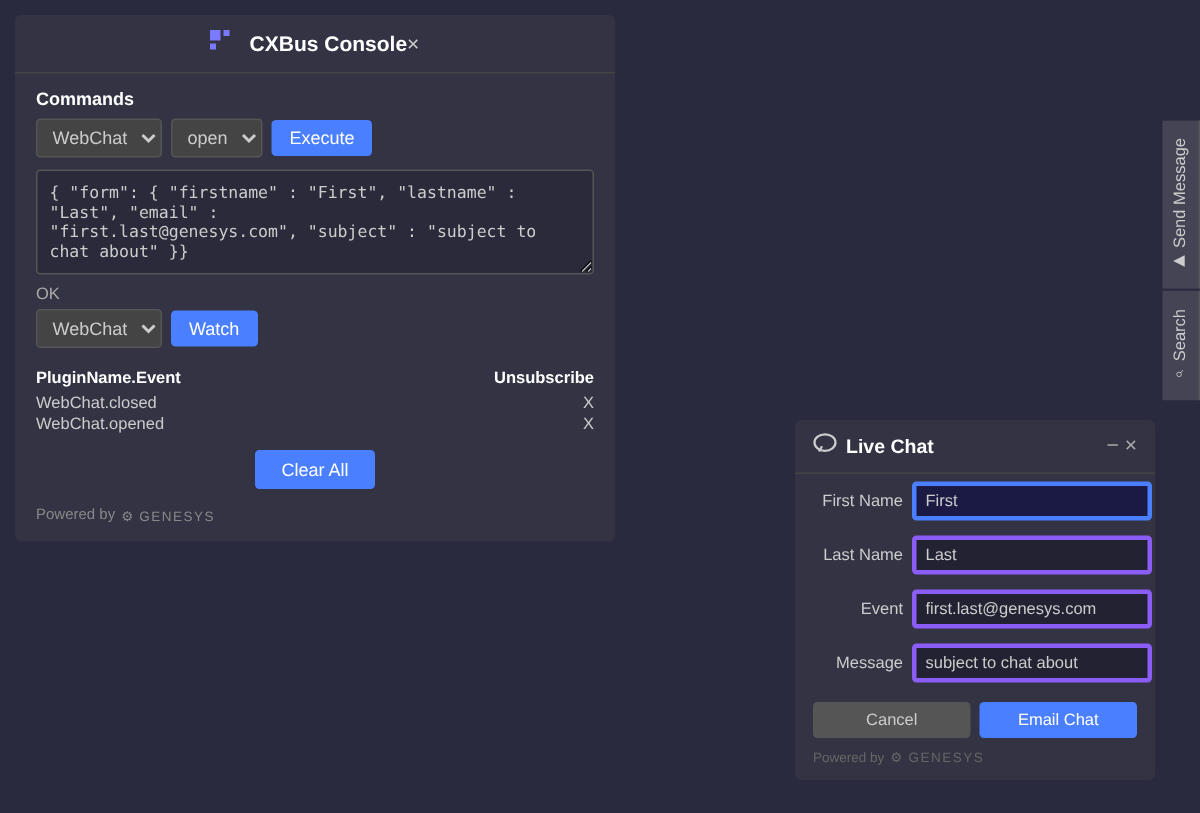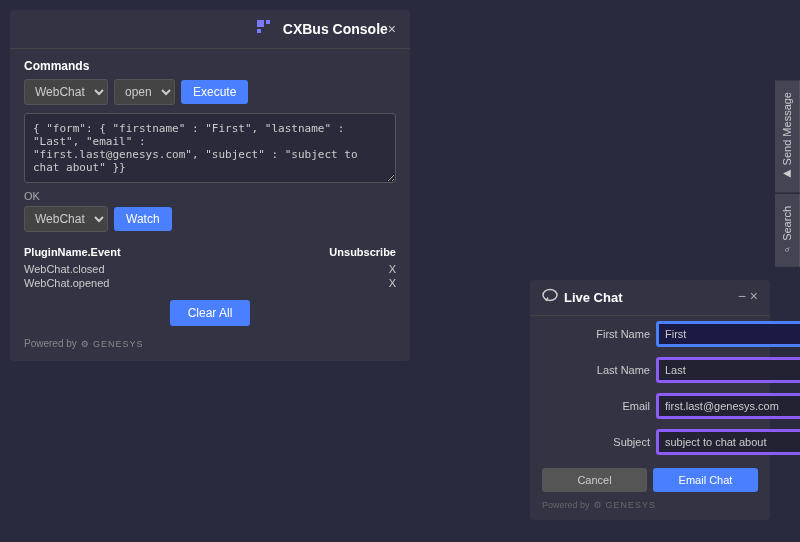--- a/index.html
+++ b/index.html
@@ -22,21 +22,21 @@
       width: 400px;
       background: #333344;
       border-radius: 4px;
       color: #ccc;
       padding-bottom: 10px;
     }
 
     .panel-header {
       display: flex;
       align-items: center;
-      justify-content: flex-end;
+      justify-content: center;
       padding: 10px 14px;
       border-bottom: 1px solid #444;
     }
 
     .panel-title {
       display: flex;
       align-items: center;
       gap: 8px;
       color: #fff;
       font-size: 14px;
@@ -247,21 +247,20 @@
       align-items: center;
       padding: 5px 12px;
       gap: 6px;
     }
 
     .form-label {
       color: #ccc;
       font-size: 11px;
       min-width: 60px;
       text-align: right;
-      margin-left: 48px;
     }
 
     .form-input {
       flex: 1;
       background: #222233;
       border: 3px solid #8b5cf6;
       color: #ccc;
       padding: 4px 6px;
       border-radius: 3px;
       font-size: 11px;
@@ -408,26 +407,26 @@
     <span class="form-label">First Name</span>
     <input class="form-input highlighted" type="text" value="First" style="">
   </div>
 
   <div class="form-row">
     <span class="form-label">Last Name</span>
     <input class="form-input" type="text" value="Last" style="">
   </div>
 
   <div class="form-row">
-    <span class="form-label">Email</span>
+    <span class="form-label">Event</span>
     <input class="form-input" type="text" value="first.last@genesys.com" style="">
   </div>
 
   <div class="form-row">
-    <span class="form-label">Subject</span>
+    <span class="form-label">Message</span>
     <input class="form-input" type="text" value="subject to chat about" style="">
   </div>
 
   <div class="chat-actions">
     <button class="cancel-btn">Cancel</button>
     <button class="start-chat-btn">Email Chat</button>
   </div>
 
   <div class="live-chat-powered">
     <span>Powered by</span>

